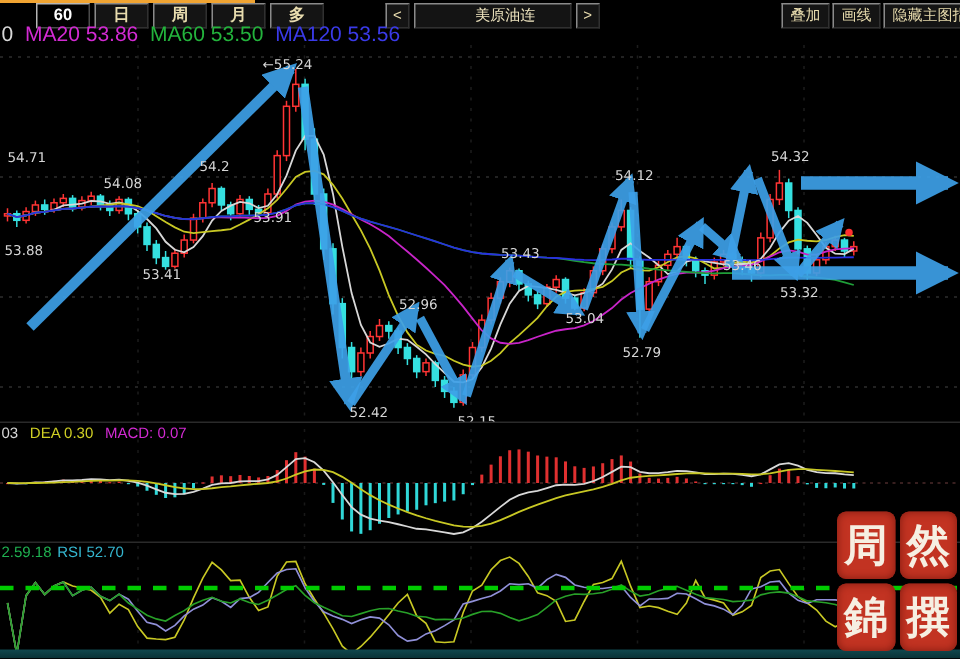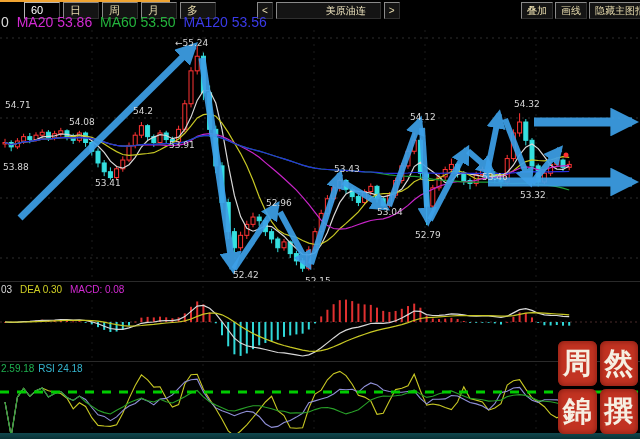--- a/index.html
+++ b/index.html
@@ -1,29 +1,29 @@
 <!DOCTYPE html>
 <html><head>
 <meta charset="utf-8">
 <style>
   html,body{margin:0;padding:0;background:#000;}
   .app{position:relative;width:640px;height:439px;background:#000;overflow:hidden;
        font-family:"Liberation Sans","DejaVu Sans",sans-serif;}
   
   .topstrip{position:absolute;left:0;top:0;width:170px;height:2px;background:#f0a432;}
   .tabs{position:absolute;left:24px;top:2px;display:flex;gap:3px;}
-  .tab{min-width:22px;padding:0 6px;height:15px;line-height:15px;text-align:left;
+  .tab{min-width:22px;padding:0 6px;height:15px;line-height:15px;text-align:center;
        background:#141414;border:1px solid;border-color:#8a8a8a #303030 #303030 #8a8a8a;
-       color:#e8dcae;font-size:11px;font-weight:normal;cursor:default;}
+       color:#e8dcae;font-size:11px;font-weight:bold;cursor:default;}
   .tab.sel{background:#000;color:#fff;border-color:#b5b5b5 #4a4a4a #4a4a4a #b5b5b5;}
   .navgrp{position:absolute;left:257px;top:2px;display:flex;gap:3px;}
   .rightgrp{position:absolute;left:521px;top:2px;display:flex;gap:2px;}
   .tbtn{height:15px;line-height:15px;padding:0 5px;background:#141414;font-size:10px;
         border:1px solid;border-color:#8a8a8a #303030 #303030 #8a8a8a;color:#e8dcae;white-space:nowrap;}
-  .tbtn.sym{min-width:58px;text-align:center;color:#f0e6c0;padding-left:40px;}
+  .tbtn.sym{min-width:58px;text-align:left;color:#f0e6c0;padding-left:40px;}
   .tbtn.narrow{padding:0 4px;}
   
   .legend{position:absolute;left:1px;top:14px;font-size:14px;white-space:nowrap;z-index:5;}
   .legend span{margin-right:4px;}
   .lg-clip{color:#d8d8d8;} .lg-ma20{color:#d22ad2;} .lg-ma60{color:#23b33c;} .lg-ma120{color:#3a3ae8;}
   .macd-label{position:absolute;left:1px;top:284px;font-size:10px;white-space:nowrap;z-index:5;}
   .macd-label span{margin-right:5px;}
   .ml-clip{color:#d8d8d8;} .ml-dea{color:#cfcf24;} .ml-macd{color:#d22ad2;}
   .rsi-label{position:absolute;left:1px;top:363px;font-size:10px;white-space:nowrap;z-index:5;}
   .rsi-label span{margin-right:1px;}
@@ -314,21 +314,21 @@
       <text x="514" y="85" fill="#d6d6d6" font-size="9px" font-family="DejaVu Sans, sans-serif">54.32</text>
       <text x="520" y="176" fill="#d6d6d6" font-size="9px" font-family="DejaVu Sans, sans-serif">53.32</text>
       <circle cx="566" cy="133" r="2.5" fill="#ff3030"></circle>
     </svg>
 
   <div class="divider" style="top:281px"></div>
 
   <div class="macd-label">
     <span class="ml-clip">03</span>
     <span class="ml-dea">DEA 0.30</span>
-    <span class="ml-macd">MACD: 0.08</span>
+    <span class="ml-macd">MACD: 0.07</span>
   </div>
 
   <svg id="macdSvg" class="macdsvg" width="640" height="80">
       <line x1="92" y1="4" x2="92" y2="76" stroke="#181818" stroke-dasharray="2 5"></line>
       <line x1="203" y1="4" x2="203" y2="76" stroke="#181818" stroke-dasharray="2 5"></line>
       <line x1="314" y1="4" x2="314" y2="76" stroke="#181818" stroke-dasharray="2 5"></line>
       <line x1="425" y1="4" x2="425" y2="76" stroke="#181818" stroke-dasharray="2 5"></line>
       <line x1="536" y1="4" x2="536" y2="76" stroke="#181818" stroke-dasharray="2 5"></line>
       <line x1="0" y1="40" x2="640" y2="40" stroke="#4a2a2a" stroke-dasharray="2 3"></line>
       <rect x="4" y="40" width="2" height="0.8" fill="#e03030"></rect>
@@ -424,21 +424,21 @@
       <rect x="562" y="40" width="2" height="3.6842443946821706" fill="#30d8d8"></rect>
       <rect x="568.2" y="40" width="2" height="3.6565498372880563" fill="#30d8d8"></rect>
       <polyline points="5,40.0 11.2,40.4 17.4,40.2 23.6,39.6 29.8,39.4 36,38.9 42.2,38.3 48.4,38.3 54.6,38.0 60.800000000000004,37.5 67,37.6 73.2,38.1 79.4,37.8 85.60000000000001,38.5 91.8,39.8 98,41.8 104.2,44.2 110.4,46.5 116.60000000000001,47.4 122.8,47.3 129,45.9 135.20000000000002,43.8 141.4,41.3 147.6,40.3 153.8,40.0 160,38.9 166.20000000000002,38.7 172.4,38.7 178.6,37.6 184.8,34.6 191,29.4 197.20000000000002,24.1 203.4,23.4 209.6,26.2 215.8,31.8 222,39.5 228.20000000000002,48.0 234.4,56.1 240.6,61.1 246.8,63.8 253,65.1 259.20000000000005,66.1 265.40000000000003,67.5 271.6,69.0 277.8,70.5 284,70.9 290.2,71.9 296.40000000000003,72.9 302.6,74.0 308.8,72.9 315,70.0 321.2,65.8 327.40000000000003,60.9 333.6,55.9 339.8,51.2 346,48.1 352.2,46.2 358.40000000000003,45.2 364.6,43.4 370.8,41.5 377,41.1 383.2,41.3 389.40000000000003,40.6 395.6,38.7 401.8,36.0 408,32.6 414.2,29.1 420.40000000000003,29.4 426.6,32.6 432.8,33.5 439,33.4 445.2,32.8 451.40000000000003,31.9 457.6,32.1 463.8,32.9 470,34.0 476.2,34.1 482.40000000000003,33.8 488.6,33.9 494.8,34.6 501,35.5 507.2,34.2 513.4000000000001,30.9 519.6,27.6 525.8000000000001,26.7 532,28.4 538.2,31.2 544.4,32.8 550.6,33.4 556.8000000000001,33.5 563,34.3 569.2,34.7" fill="none" stroke="#d8d8d8" stroke-width="1.2"></polyline>
       <polyline points="5,40.0 11.2,40.1 17.4,40.1 23.6,40.0 29.8,39.9 36,39.7 42.2,39.4 48.4,39.2 54.6,38.9 60.800000000000004,38.6 67,38.4 73.2,38.4 79.4,38.3 85.60000000000001,38.3 91.8,38.6 98,39.2 104.2,40.2 110.4,41.5 116.60000000000001,42.7 122.8,43.6 129,44.1 135.20000000000002,44.0 141.4,43.5 147.6,42.8 153.8,42.3 160,41.6 166.20000000000002,41.0 172.4,40.5 178.6,40.0 184.8,38.9 191,37.0 197.20000000000002,34.4 203.4,32.2 209.6,31.0 215.8,31.2 222,32.8 228.20000000000002,35.9 234.4,39.9 240.6,44.2 246.8,48.1 253,51.5 259.20000000000005,54.4 265.40000000000003,57.0 271.6,59.4 277.8,61.6 284,63.5 290.2,65.2 296.40000000000003,66.7 302.6,68.2 308.8,69.1 315,69.3 321.2,68.6 327.40000000000003,67.1 333.6,64.8 339.8,62.1 346,59.3 352.2,56.7 358.40000000000003,54.4 364.6,52.2 370.8,50.1 377,48.3 383.2,46.9 389.40000000000003,45.6 395.6,44.2 401.8,42.6 408,40.6 414.2,38.3 420.40000000000003,36.5 426.6,35.7 432.8,35.3 439,34.9 445.2,34.5 451.40000000000003,34.0 457.6,33.6 463.8,33.5 470,33.6 476.2,33.7 482.40000000000003,33.7 488.6,33.7 494.8,33.9 501,34.2 507.2,34.2 513.4000000000001,33.6 519.6,32.4 525.8000000000001,31.2 532,30.7 538.2,30.8 544.4,31.2 550.6,31.6 556.8000000000001,32.0 563,32.4 569.2,32.9" fill="none" stroke="#c8c824" stroke-width="1.2"></polyline>
     </svg>
 
   <div class="divider" style="top:361px"></div>
 
   <div class="rsi-label">
     <span class="rl-left">2.59.18</span>
-    <span class="rl-right">RSI 24.18</span>
+    <span class="rl-right">RSI 52.70</span>
   </div>
 
   <svg id="rsiSvg" class="rsisvg" width="640" height="77">
       <line x1="92" y1="2" x2="92" y2="75" stroke="#181818" stroke-dasharray="2 5"></line>
       <line x1="203" y1="2" x2="203" y2="75" stroke="#181818" stroke-dasharray="2 5"></line>
       <line x1="314" y1="2" x2="314" y2="75" stroke="#181818" stroke-dasharray="2 5"></line>
       <line x1="425" y1="2" x2="425" y2="75" stroke="#181818" stroke-dasharray="2 5"></line>
       <line x1="536" y1="2" x2="536" y2="75" stroke="#181818" stroke-dasharray="2 5"></line>
       <polyline points="5,40.0 11.2,74.0 17.4,35.1 23.6,26.4 29.8,34.3 36,28.7 42.2,26.0 48.4,28.7 54.6,30.0 60.800000000000004,31.5 67,36.2 73.2,46.8 79.4,40.8 85.60000000000001,44.4 91.8,55.7 98,63.4 104.2,64.0 110.4,64.4 116.60000000000001,62.8 122.8,51.3 129,36.6 135.20000000000002,23.4 141.4,12.9 147.6,17.9 153.8,25.1 160,24.8 166.20000000000002,36.2 172.4,45.0 178.6,42.6 184.8,22.0 191,12.7 197.20000000000002,12.3 203.4,27.2 209.6,37.3 215.8,46.8 222,57.3 228.20000000000002,68.8 234.4,74.0 240.6,69.0 246.8,62.8 253,55.5 259.20000000000005,47.8 265.40000000000003,40.0 271.6,34.3 277.8,48.6 284,53.6 290.2,65.8 296.40000000000003,66.3 302.6,65.8 308.8,46.3 315,32.0 321.2,28.1 327.40000000000003,17.8 333.6,11.7 339.8,9.4 346,13.6 352.2,22.3 358.40000000000003,33.2 364.6,35.1 370.8,38.9 377,52.3 383.2,51.3 389.40000000000003,39.0 395.6,27.6 401.8,26.3 408,23.7 414.2,12.2 420.40000000000003,28.8 426.6,43.1 432.8,42.0 439,43.1 445.2,45.5 451.40000000000003,47.6 457.6,40.0 463.8,24.9 470,36.5 476.2,38.1 482.40000000000003,40.0 488.6,48.2 494.8,45.9 501,41.7 507.2,23.0 513.4000000000001,18.7 519.6,17.7 525.8000000000001,27.1 532,35.8 538.2,40.0 544.4,44.7 550.6,52.1 556.8000000000001,55.8 563,53.0 569.2,39.0" fill="none" stroke="#c8c824" stroke-width="1.1"></polyline>
       <polyline points="5,40.0 11.2,74.0 17.4,35.1 23.6,26.4 29.8,34.3 36,28.7 42.2,26.0 48.4,35.1 54.6,31.5 60.800000000000004,29.5 67,35.5 73.2,38.4 79.4,34.1 85.60000000000001,37.5 91.8,45.5 98,52.8 104.2,54.4 110.4,58.6 116.60000000000001,54.9 122.8,48.6 129,44.1 135.20000000000002,41.4 141.4,36.5 147.6,38.9 153.8,42.9 160,37.1 166.20000000000002,36.4 172.4,32.9 178.6,26.3 184.8,19.9 191,17.7 197.20000000000002,17.2 203.4,29.9 209.6,39.0 215.8,45.9 222,48.7 228.20000000000002,50.9 234.4,53.7 240.6,51.2 246.8,49.3 253,50.1 259.20000000000005,54.5 265.40000000000003,61.7 271.6,65.4 277.8,64.4 284,60.6 290.2,58.5 296.40000000000003,55.1 302.6,51.3 308.8,40.7 315,38.9 321.2,37.0 327.40000000000003,35.3 333.6,32.0 339.8,27.2 346,27.7 352.2,27.2 358.40000000000003,30.1 364.6,24.4 370.8,20.9 377,22.9 383.2,28.0 389.40000000000003,29.5 395.6,30.3 401.8,30.3 408,29.5 414.2,28.8 420.40000000000003,36.3 426.6,41.9 432.8,37.3 439,37.3 445.2,36.9 451.40000000000003,33.5 457.6,34.0 463.8,37.2 470,40.6 476.2,41.9 482.40000000000003,44.1 488.6,47.8 494.8,41.7 501,30.6 507.2,29.2 513.4000000000001,26.0 519.6,25.4 525.8000000000001,33.4 532,38.2 538.2,40.3 544.4,37.8 550.6,37.8 556.8000000000001,37.9 563,38.7 569.2,36.8" fill="none" stroke="#9090d8" stroke-width="1.1"></polyline>

